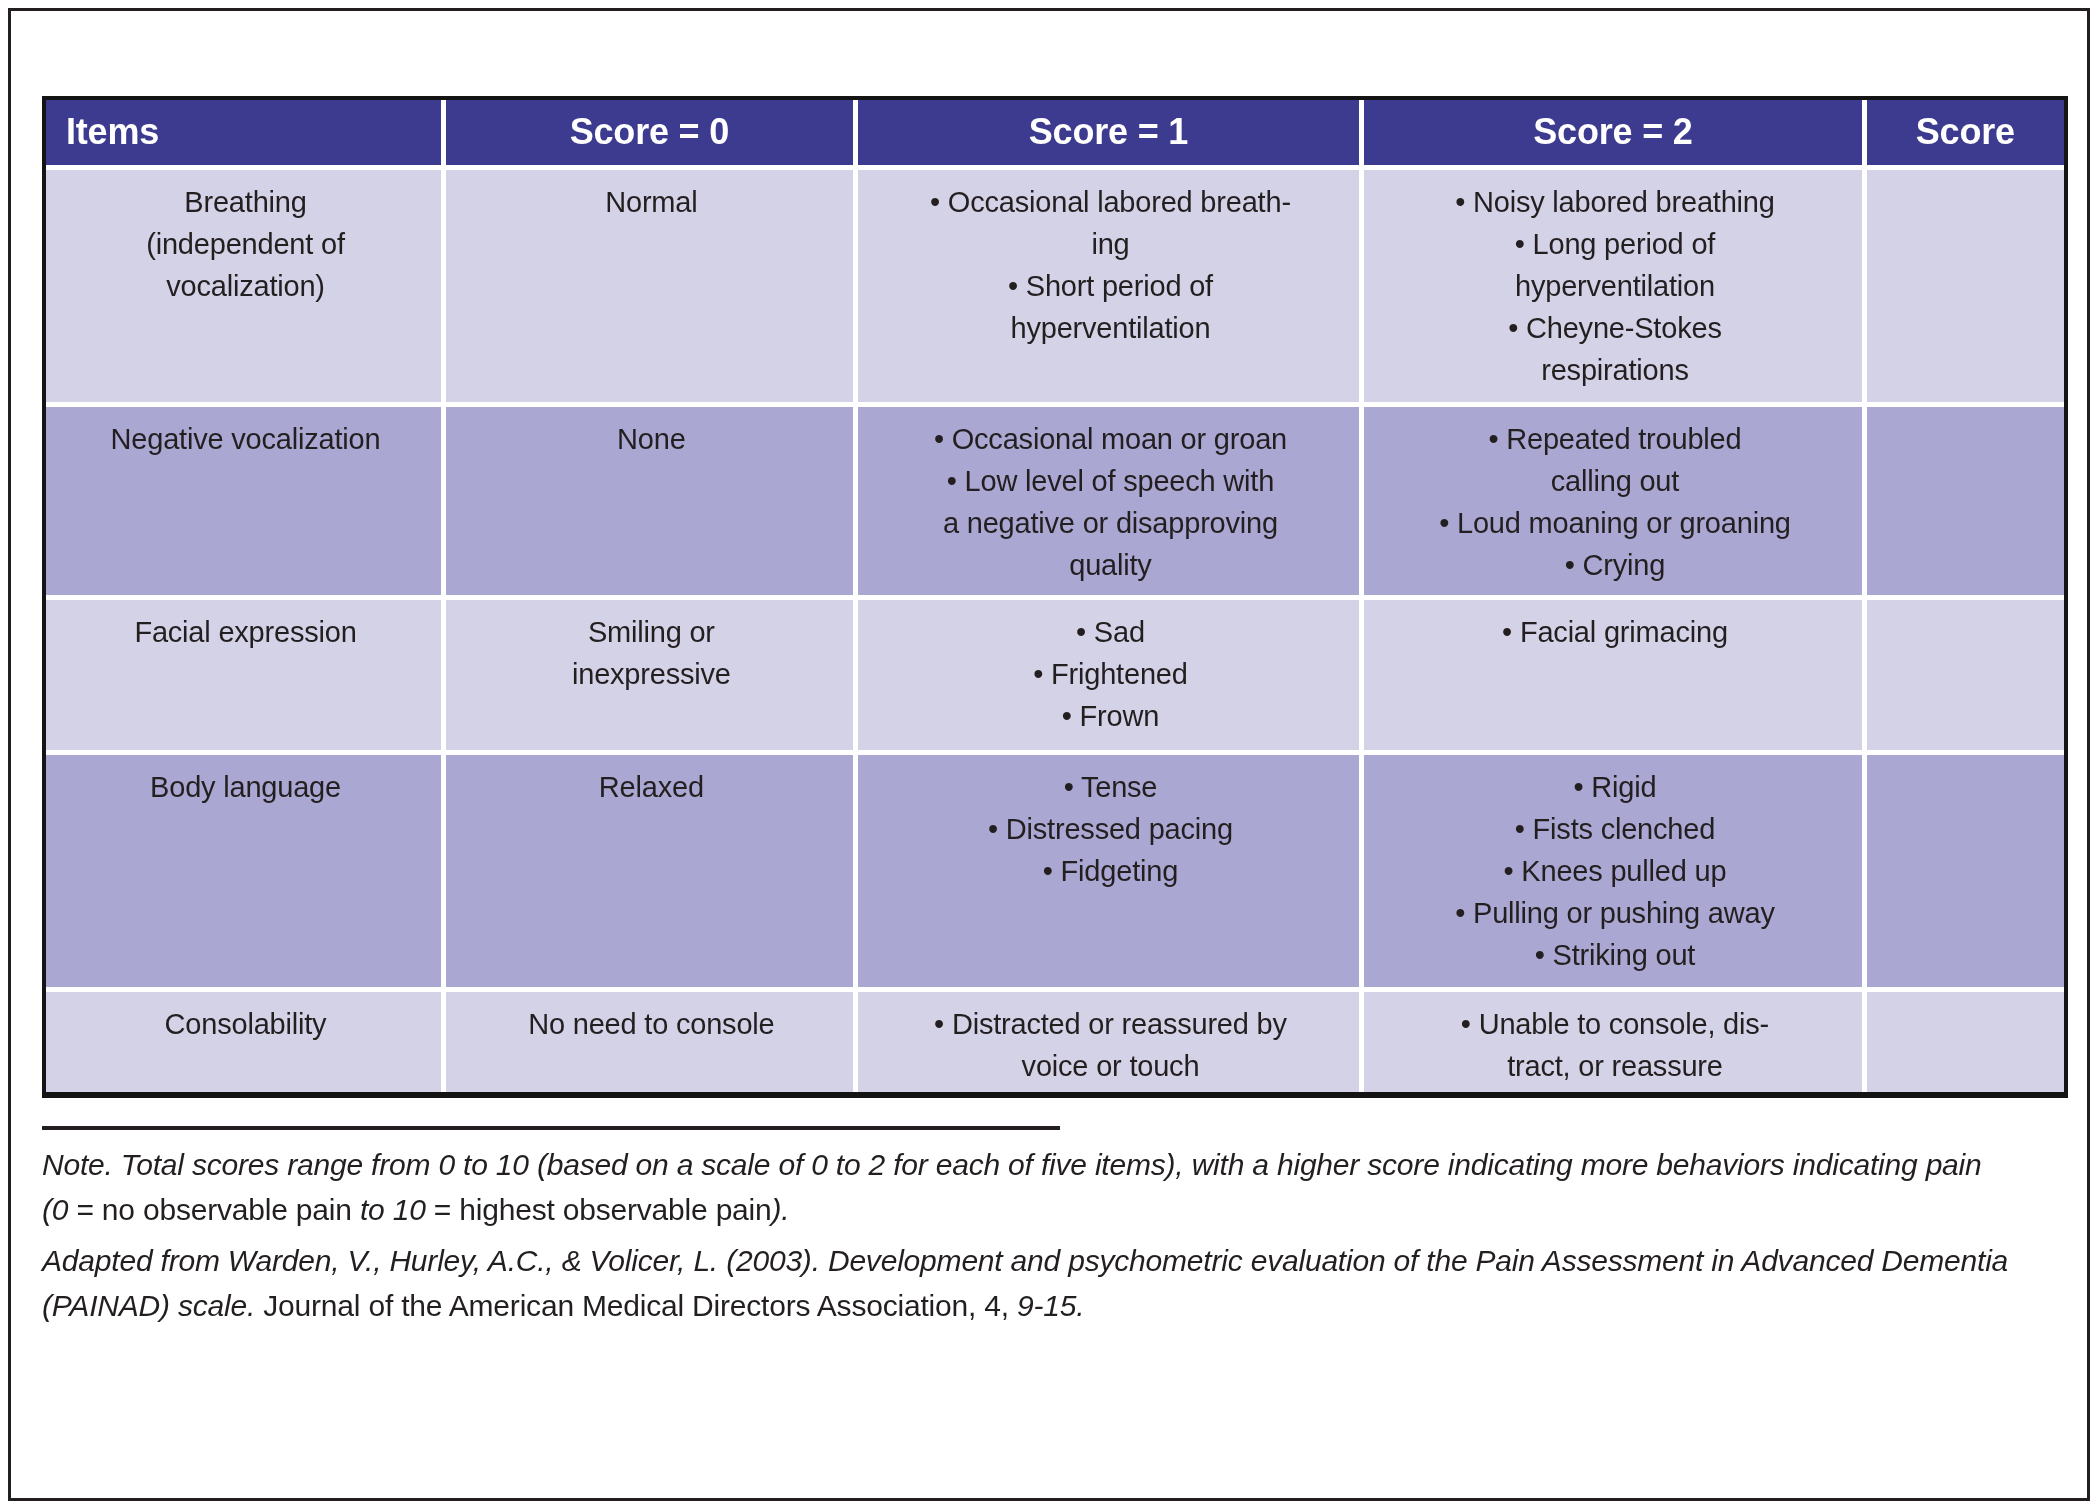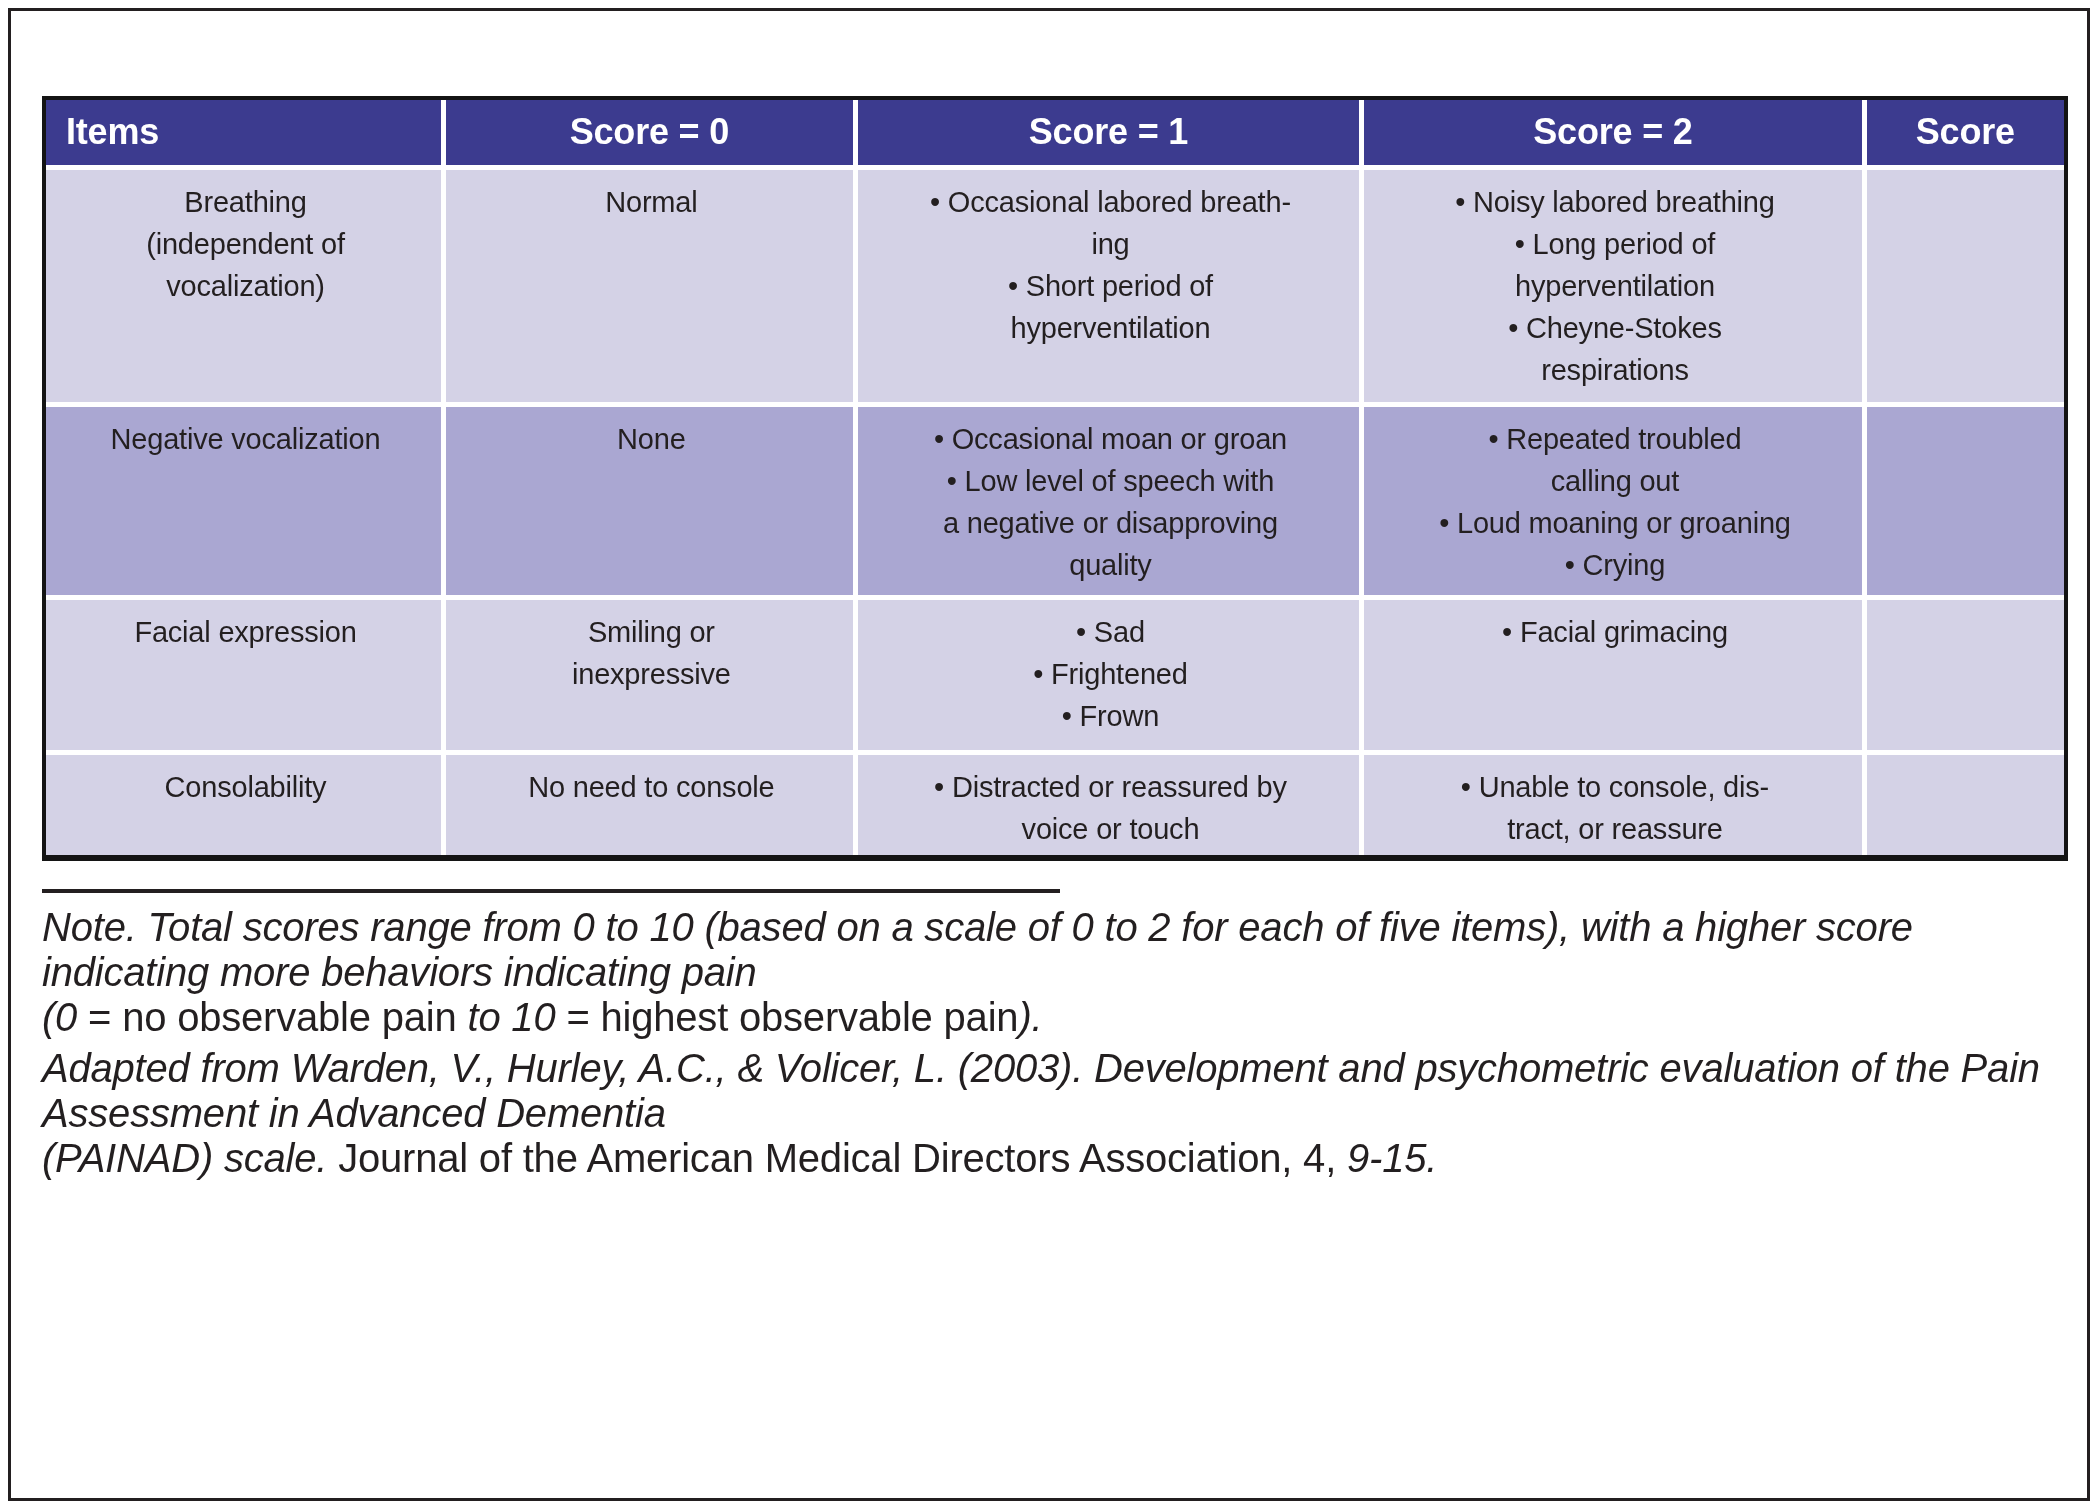--- a/index.html
+++ b/index.html
@@ -71,21 +71,21 @@
   tr.r-facial td         { height: 155px; }
   tr.r-body td           { height: 237px; }
   tr.r-consolability td  { height: 103px; }
   tr.r-total td          { height: 52px; vertical-align: middle; padding-top: 0; }
   .footnote-divider {
     width: 1018px; height: 4px; background: var(--frame);
     margin: 28px 0 0 0;
   }
   .note, .citation {
     margin: 12px 0 0 0;
-    font-size: 40px; line-height: 45px; letter-spacing: -0.2px;
+    font-size: 30px; line-height: 45px; letter-spacing: -0.2px;
     white-space: pre-line;
   }
   .citation { margin-top: 6px; }
   .seg-it { font-style: italic; }
   .seg-rm { font-style: normal; }
 </style>
 </head>
 <body>
 
 <div class="figure-frame"></div>
@@ -144,20 +144,33 @@
         <tr class="row-light r-facial">
           <td>Facial expression</td>
           <td>Smiling or
 inexpressive</td>
           <td>• Sad
 • Frightened
 • Frown</td>
           <td>• Facial grimacing</td>
           <td></td>
         </tr>
+        <tr class="row-dark r-body">
+          <td>Body language</td>
+          <td>Relaxed</td>
+          <td>• Tense
+• Distressed pacing
+• Fidgeting</td>
+          <td>• Rigid
+• Fists clenched
+• Knees pulled up
+• Pulling or pushing away
+• Striking out</td>
+          <td></td>
+        </tr>
         <tr class="row-light r-consolability">
           <td>Consolability</td>
           <td>No need to console</td>
           <td>• Distracted or reassured by
 voice or touch</td>
           <td>• Unable to console, dis-
 tract, or reassure</td>
           <td></td>
         </tr>
       </tbody>

